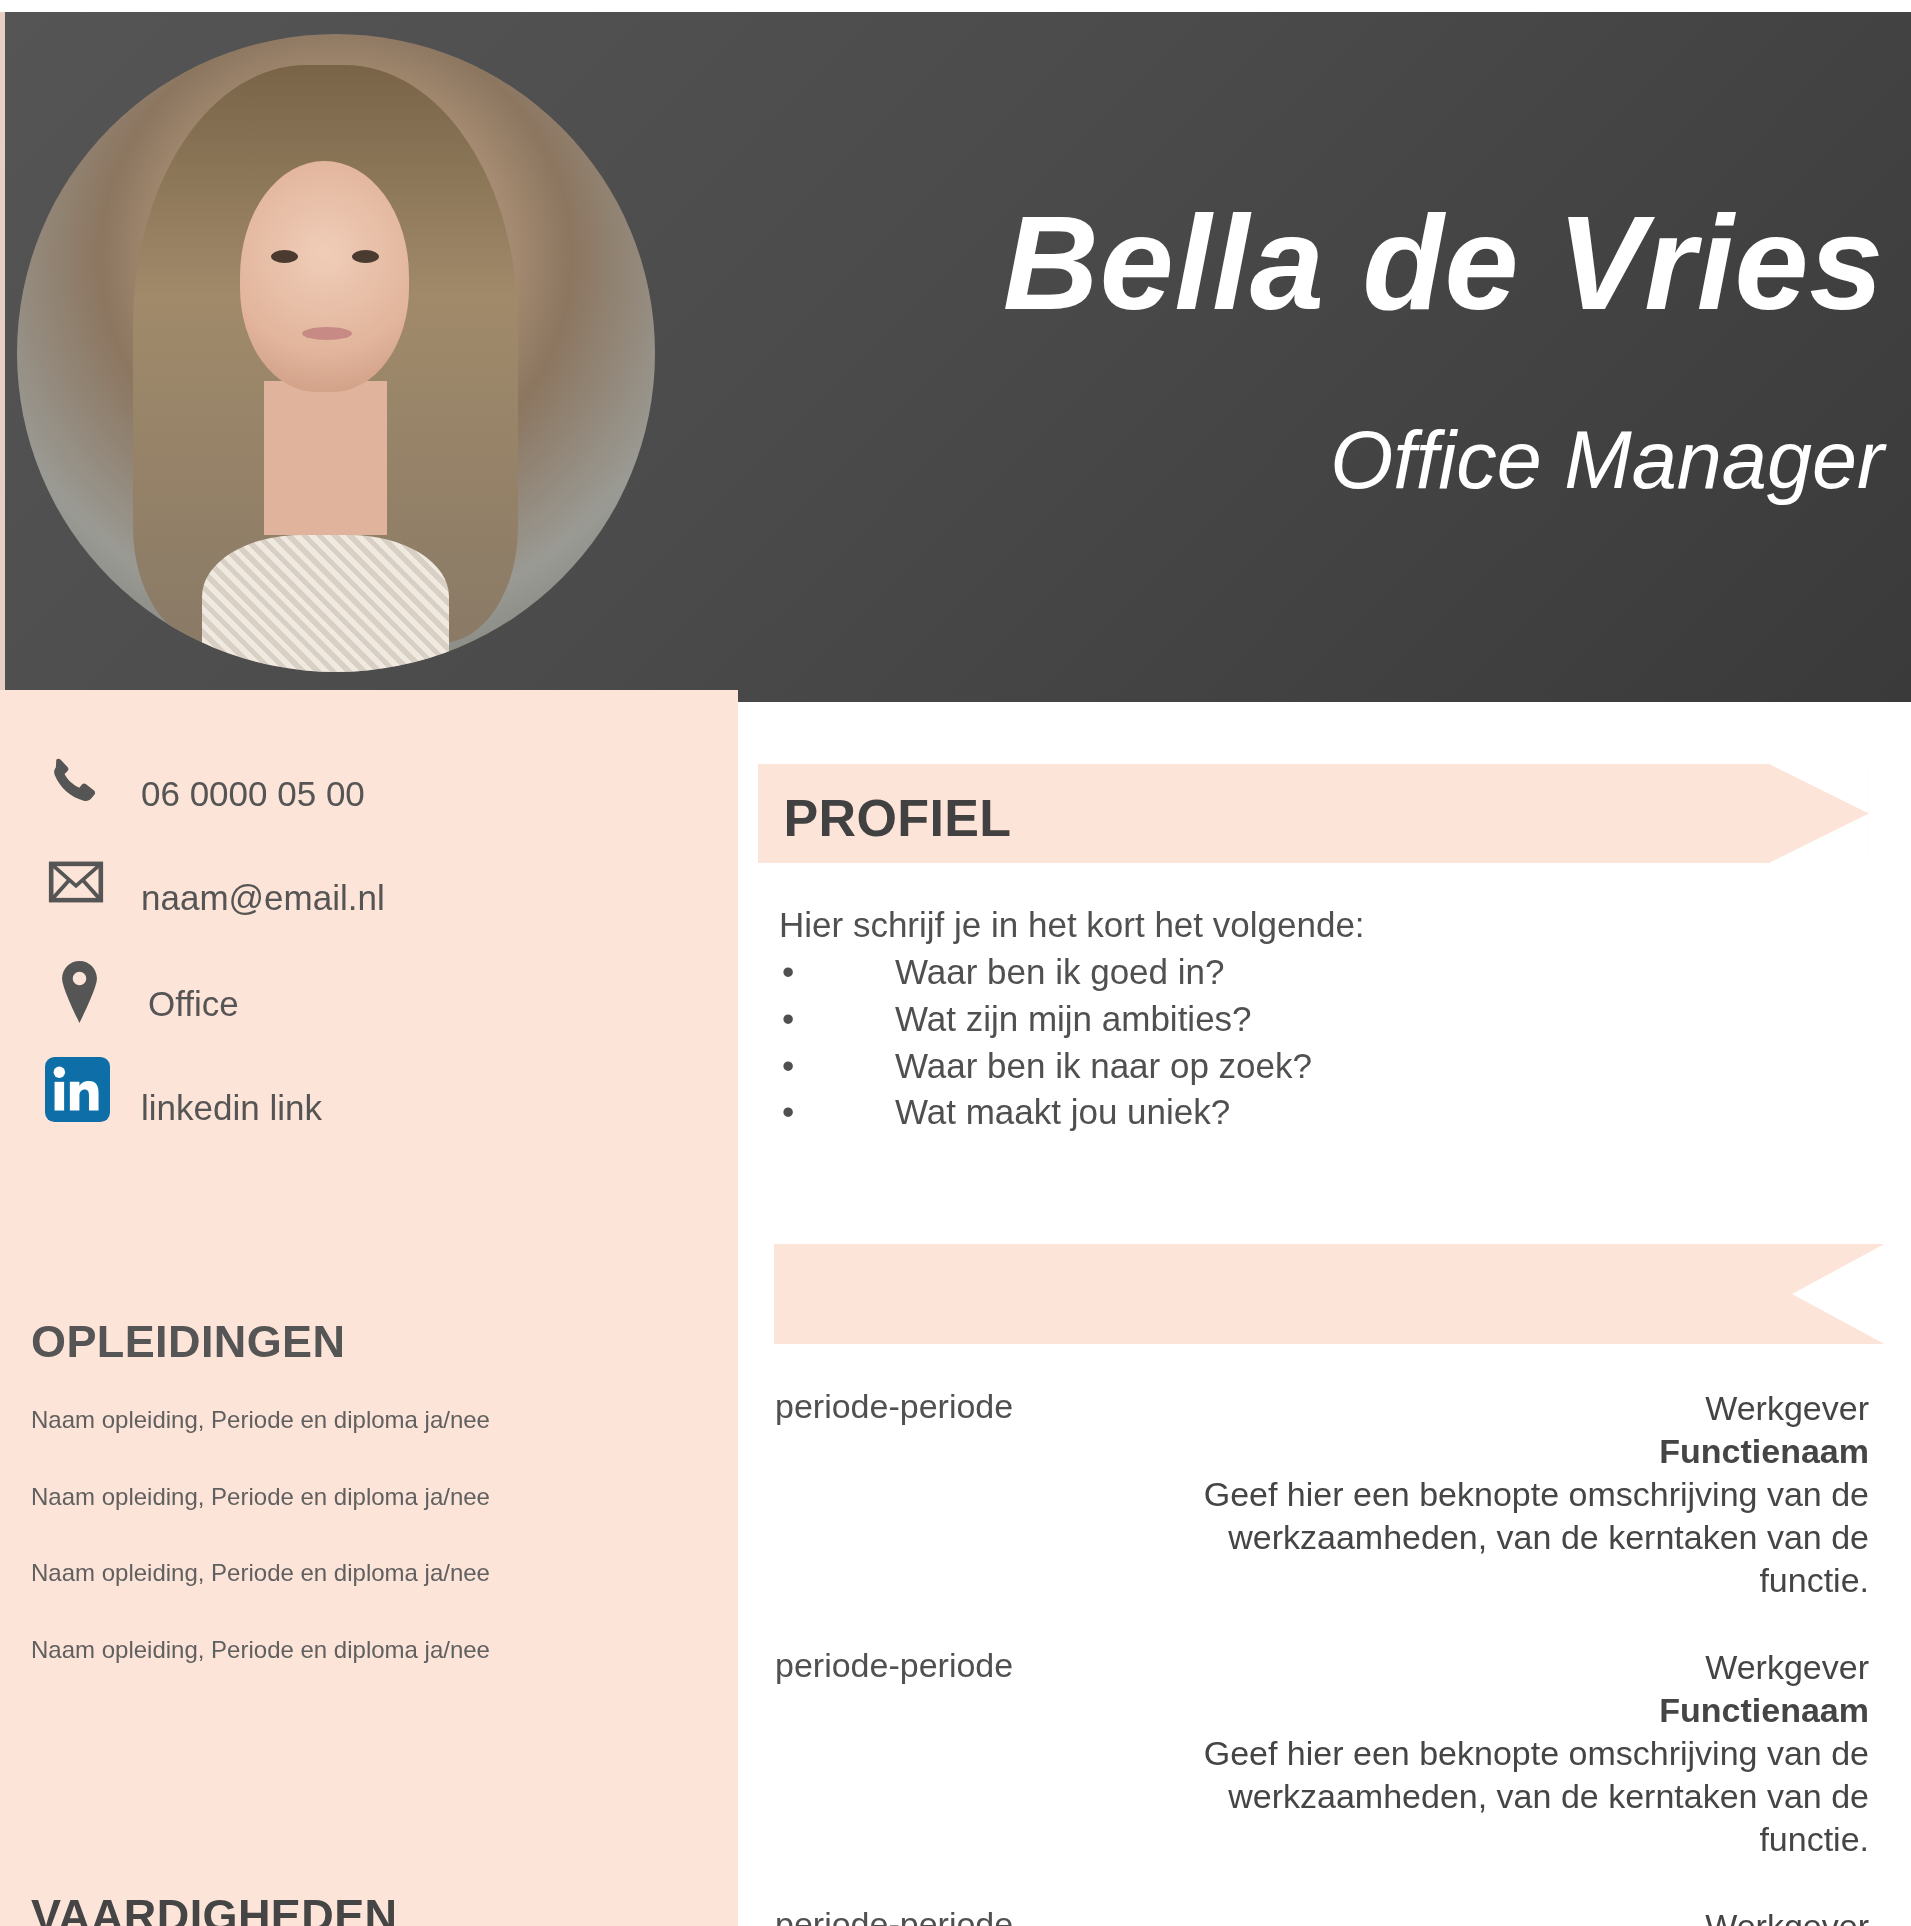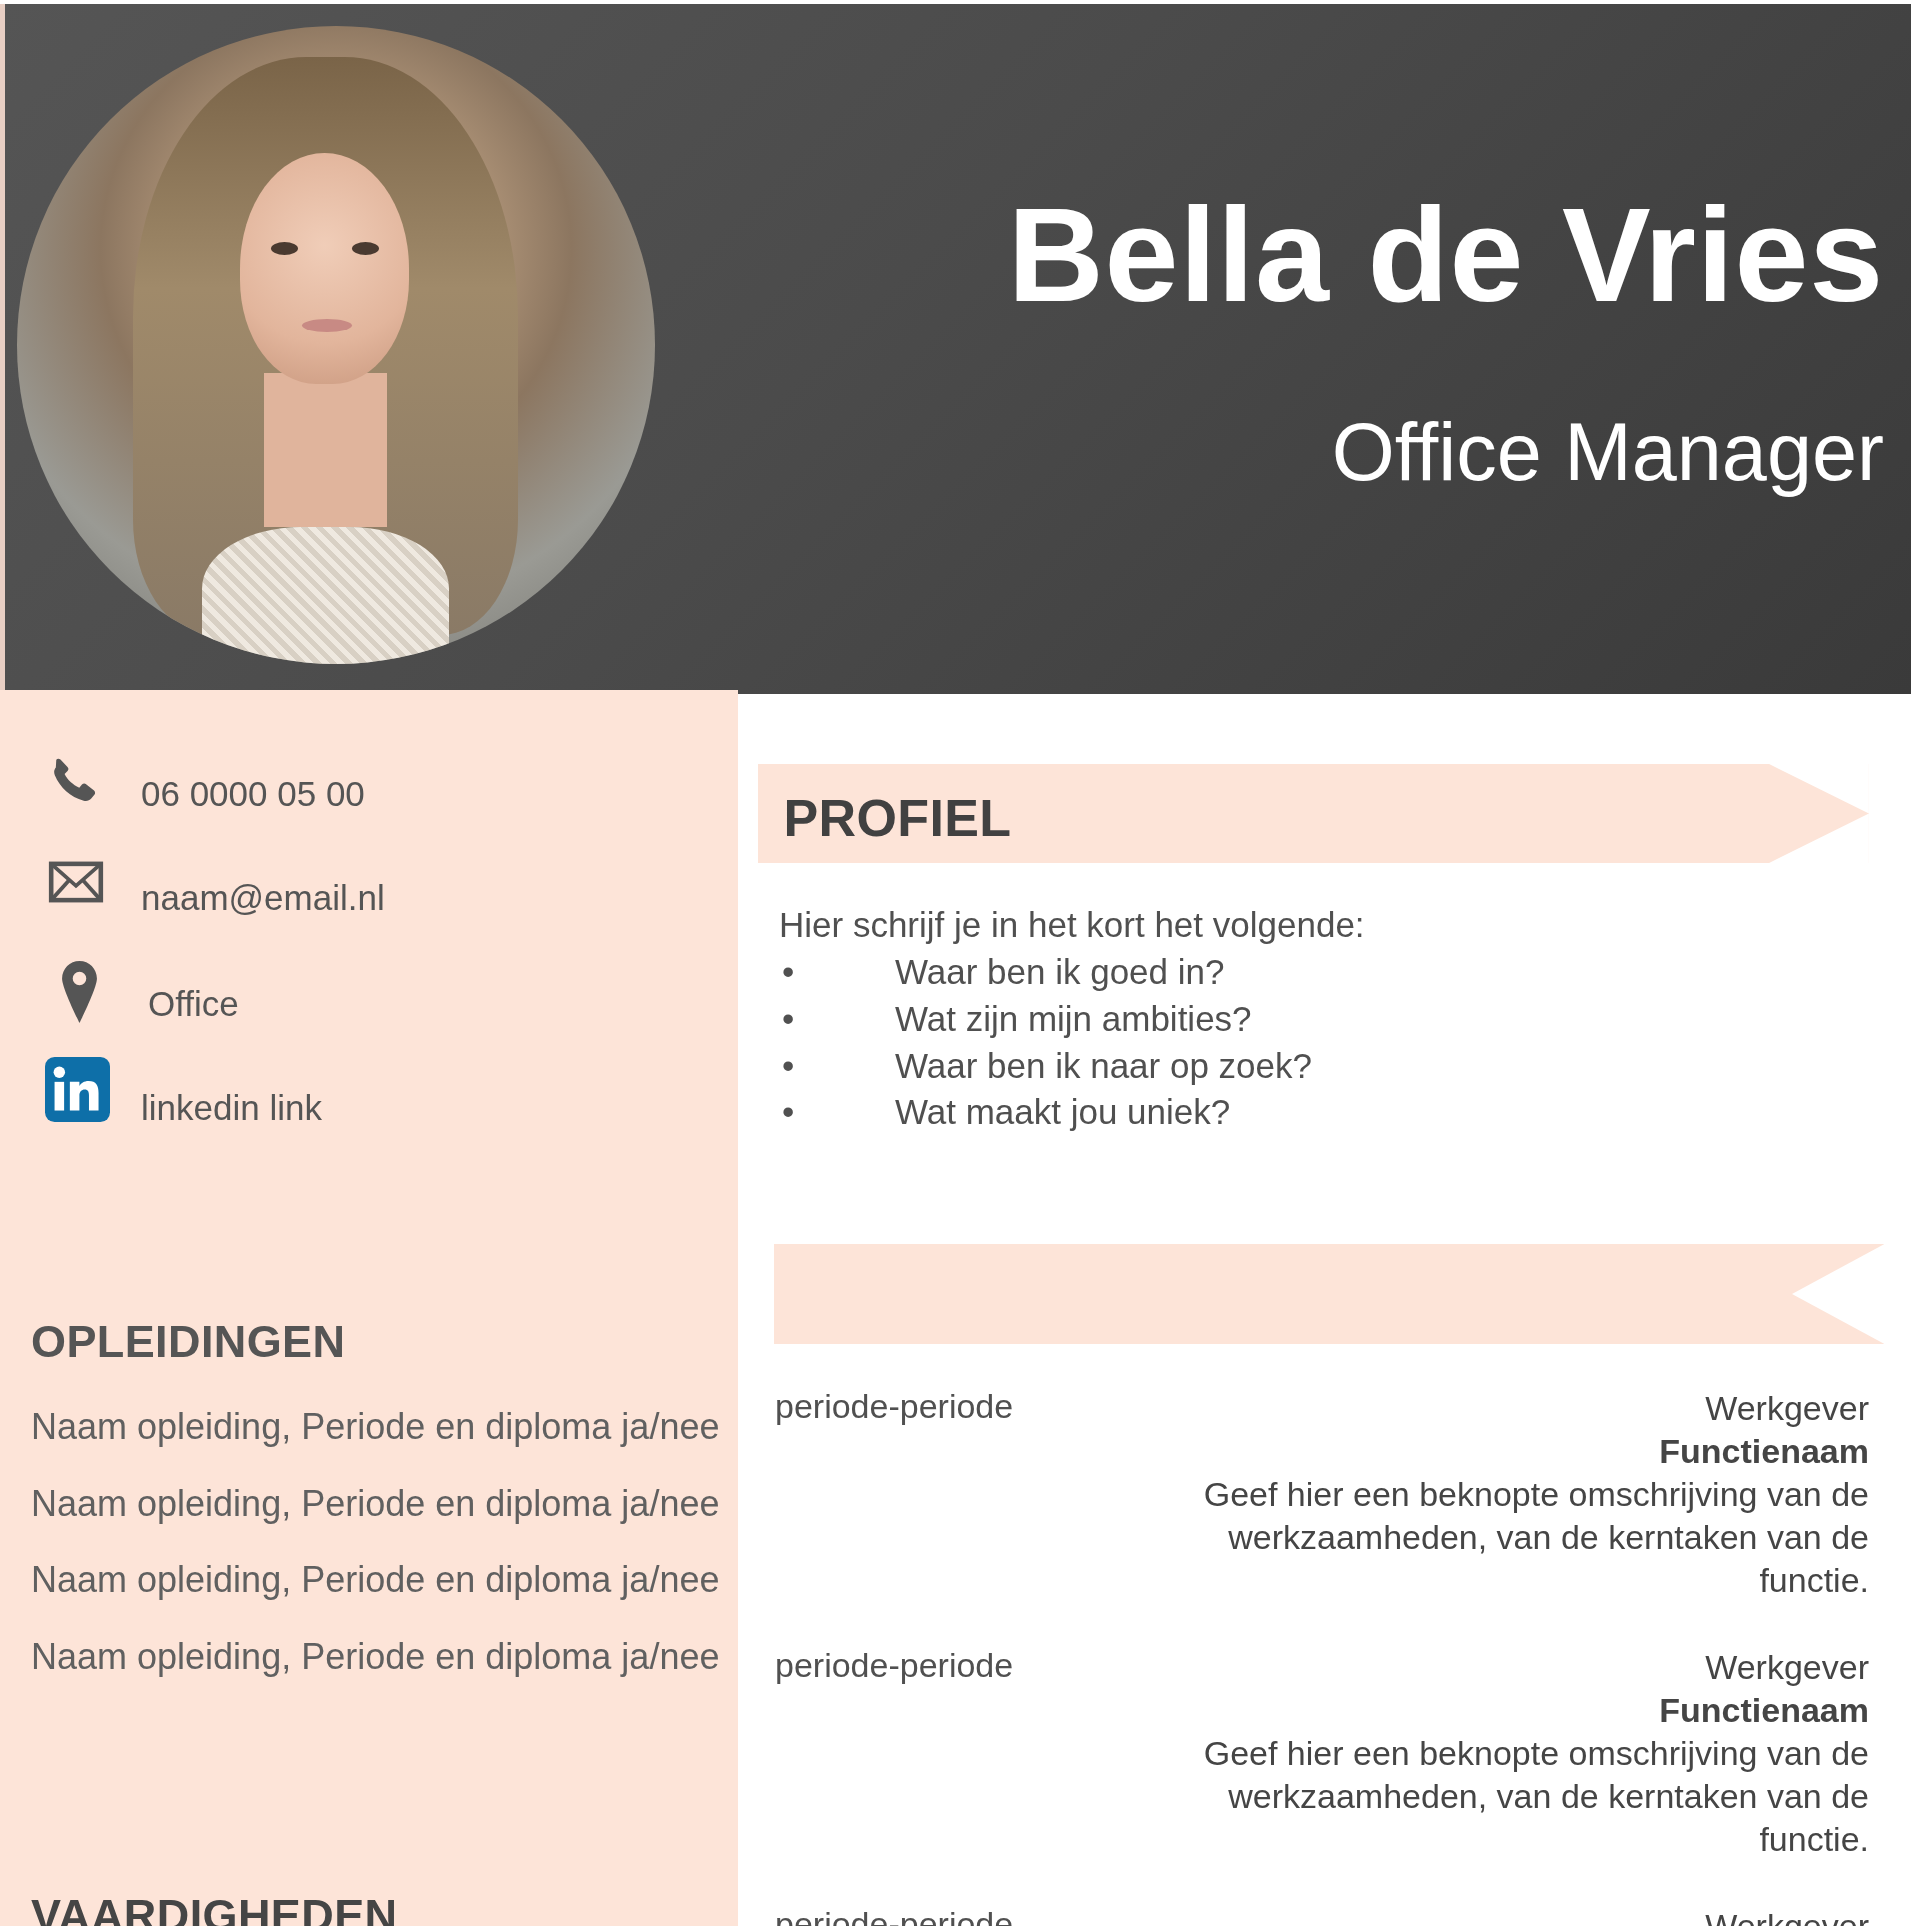--- a/index.html
+++ b/index.html
@@ -1,19 +1,19 @@
 <!DOCTYPE html>
 <html style="font-size:6.2px"><head>
 <meta charset="utf-8">
 <style>
   html, body { margin:0; padding:0; }
   body { width:1911px; height:2703px; position:relative; overflow:hidden; background:#ffffff;
          font-family:"Liberation Sans", "DejaVu Sans", sans-serif; color:#4a4a4a; }
-  .header { position:absolute; left:0; top:4px; width:1911px; height:690px;
-            background:linear-gradient(135deg, #555555 0%, #4b4b4b 45%, #3a3a3a 100%); }
+  .header { position:absolute; left:0; top:12px; width:1911px; height:690px;
+            background:linear-gradient(135deg, #555555 0%, #4b4b4b 45%, #3a3a3a 100%);font-style:italic; }
   .header-edge { position:absolute; left:0; top:0; width:4.6px; height:690px; background:#e8cfc4; }
   .photo { position:absolute; left:17px; top:22.3px; width:638px; height:638px; border-radius:50%;
            overflow:hidden; background:radial-gradient(circle at 50% 35%, #e6c9b3 0%, #b69a7d 25%, #8c7660 45%, #9a9a94 70%, #6f6f6a 100%); }
   .photo .hair { position:absolute; left:116px; top:31px; width:385px; height:578px; border-radius:45% 45% 20% 20%;
                  background:linear-gradient(180deg,#7a6448 0%,#a08a6a 40%,#8a7a66 100%); }
   .photo .face { position:absolute; left:223px; top:127px; width:169px; height:231px; border-radius:50% 50% 45% 45%;
                  background:radial-gradient(circle at 50% 40%, #f0cdb8 0%, #e2b59c 60%, #c9987e 100%); }
   .photo .eye { position:absolute; width:27px; height:13px; border-radius:50%; background:#4a3a30; top:216px; }
   .photo .mouth { position:absolute; left:285px; top:293px; width:50px; height:13px; border-radius:50%; background:#c88a84; }
   .photo .neck { position:absolute; left:247px; top:347px; width:123px; height:154px; background:#e0b49c; }
@@ -21,21 +21,21 @@
                 background:repeating-linear-gradient(45deg,#efe9e0 0 5.4px,#d8d0c4 5.4px 10.8px); }
   .name { position:absolute; right:27px; top:185px; font-size:133px; font-weight:bold; color:#ffffff; line-height:1; white-space:nowrap; letter-spacing:0.8px; }
   .job-title { position:absolute; right:27px; top:408px; font-size:81px; color:#ffffff; line-height:1; white-space:nowrap; }
 
   .sidebar { position:absolute; left:0; top:690px; width:738px; height:2013px; background:#fde4d8; }
   .contact { position:absolute; left:0; height:77px; width:732px; }
   .contact .icon { position:absolute; left:48px; top:0; width:62px; height:62px; }
   .contact .text { position:absolute; left:141px; font-size:35px; color:#555555; white-space:nowrap; }
 
   .side-h { position:absolute; left:31px; font-size:45px; font-weight:bold; color:#555555; letter-spacing:0.4px; }
-  .edu { position:absolute; left:31px; font-size:36px; color:#606060; white-space:nowrap; }
+  .edu { position:absolute; left:31px; font-size:24px; color:#606060; white-space:nowrap; }
 
   .banner { position:absolute; background:#fde4d8; }
   .banner svg { position:absolute; right:0; top:0; }
   .banner .label { position:absolute; left:25.4px; font-size:52px; font-weight:bold; color:#414141; letter-spacing:0.4px; }
 
   .profile-intro { position:absolute; left:779px; top:905px; font-size:35px; color:#505050; white-space:nowrap; }
   .bullet { position:absolute; left:779px; font-size:35px; color:#505050; white-space:nowrap; }
   .bullet .dot { position:absolute; left:3.1px; top:0; }
   .bullet .btext { position:absolute; left:116px; top:0; }
 

